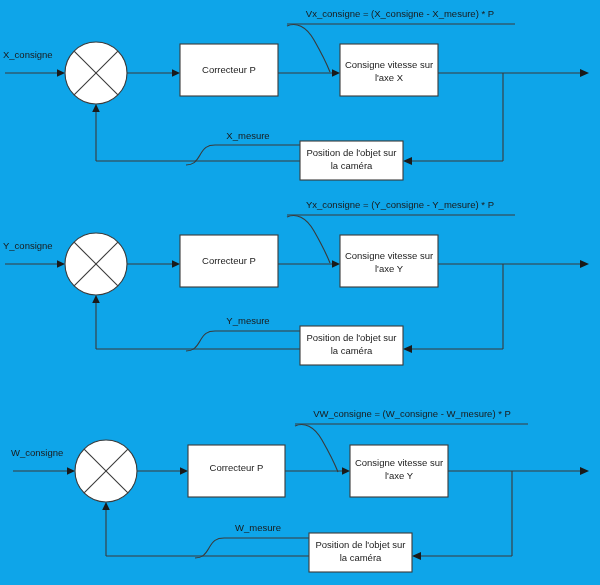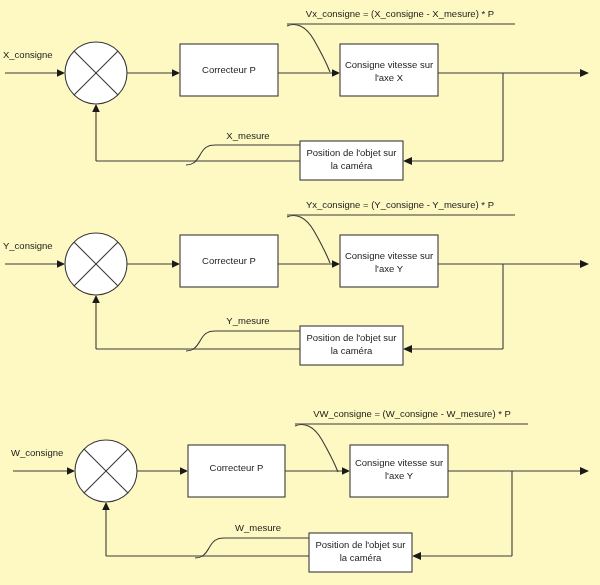--- a/index.html
+++ b/index.html
@@ -5,21 +5,21 @@
 <style>
   html, body {
     margin: 0;
     padding: 0;
     background: #ffffff;
   }
   #canvas {
     position: relative;
     width: 600px;
     height: 585px;
-    background: #fef9c3;
+    background: #0ea5e9;
     font-family: "Liberation Sans", sans-serif;
     overflow: hidden;
   }
   svg.diagram {
     position: absolute;
     left: 0;
     top: 0;
     width: 600px;
     height: 585px;
   }

